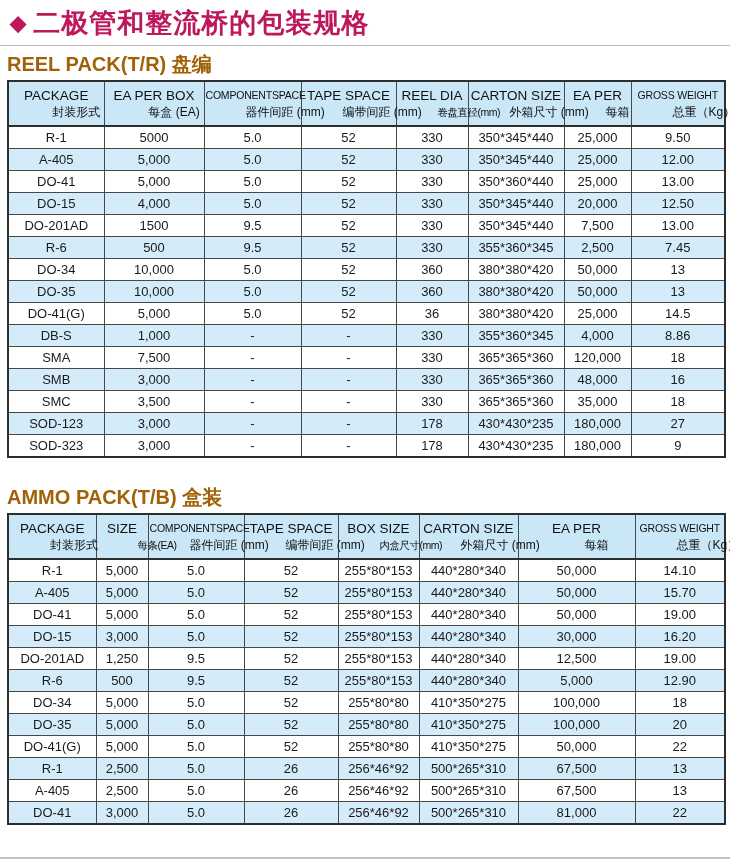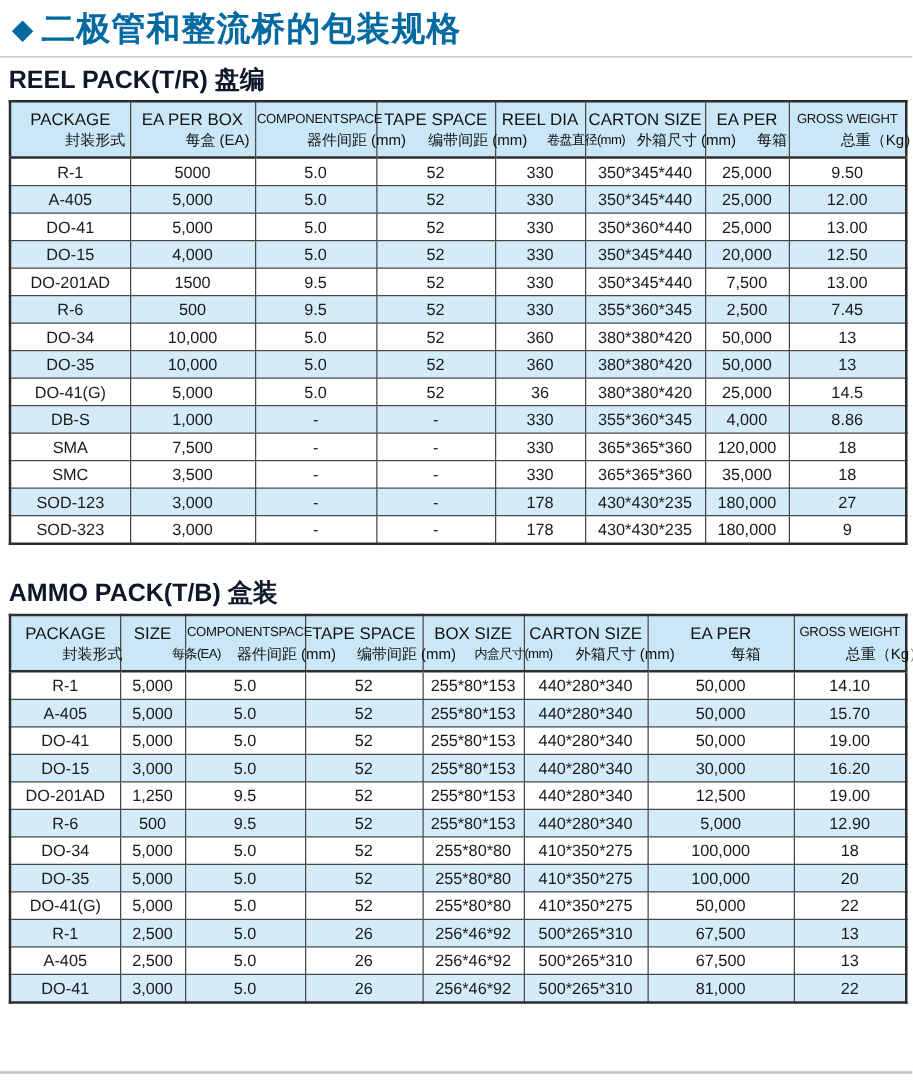--- a/index.html
+++ b/index.html
@@ -7,21 +7,21 @@
     width: 730px; height: 865px;
     background: #ffffff;
     font-family: "Liberation Sans", sans-serif;
     color: #111;
     overflow: hidden;
     position: relative;
   }
   .doc-header { padding: 6px 0 0 10px; }
   .main-title {
     margin: 0;
-    color: #0369a1;
+    color: #be185d;
     font-family: "Liberation Serif", serif;
     font-weight: bold;
     font-size: 27px;
     line-height: 34px;
     letter-spacing: 1px;
   }
   .main-title .diamond { font-size: 21px; vertical-align: 2px; margin-right: 6px; }
   .sub-title {
     margin: 0 0 0 38px;
     color: #1497d3;
@@ -32,21 +32,21 @@
     letter-spacing: 1.2px;
   }
   .rule { height: 1px; background: #bdbdbd; width: 730px; }
   .rule-top { margin-top: 5px; }
   .rule-bottom { position: absolute; left: 0; top: 857px; height: 2px; background: #c2c2c2; }
   .section-title {
     margin: 6px 0 3px 7px;
     font-size: 20px;
     font-weight: bold;
     line-height: 25px;
-    color: #0f172a;
+    color: #a16207;
     letter-spacing: 0px;
   }
   .section-title.second { margin-top: 27px; }
   table.spec {
     border-collapse: collapse;
     table-layout: fixed;
     width: 717px;
     margin-left: 7px;
     border: 2px solid #2d2d2d;
   }
@@ -237,20 +237,30 @@
       <tr>
         <td>SMA</td>
         <td>7,500</td>
         <td>-</td>
         <td>-</td>
         <td>330</td>
         <td>365*365*360</td>
         <td>120,000</td>
         <td>18</td>
       </tr>
+      <tr class="alt">
+        <td>SMB</td>
+        <td>3,000</td>
+        <td>-</td>
+        <td>-</td>
+        <td>330</td>
+        <td>365*365*360</td>
+        <td>48,000</td>
+        <td>16</td>
+      </tr>
       <tr>
         <td>SMC</td>
         <td>3,500</td>
         <td>-</td>
         <td>-</td>
         <td>330</td>
         <td>365*365*360</td>
         <td>35,000</td>
         <td>18</td>
       </tr>

